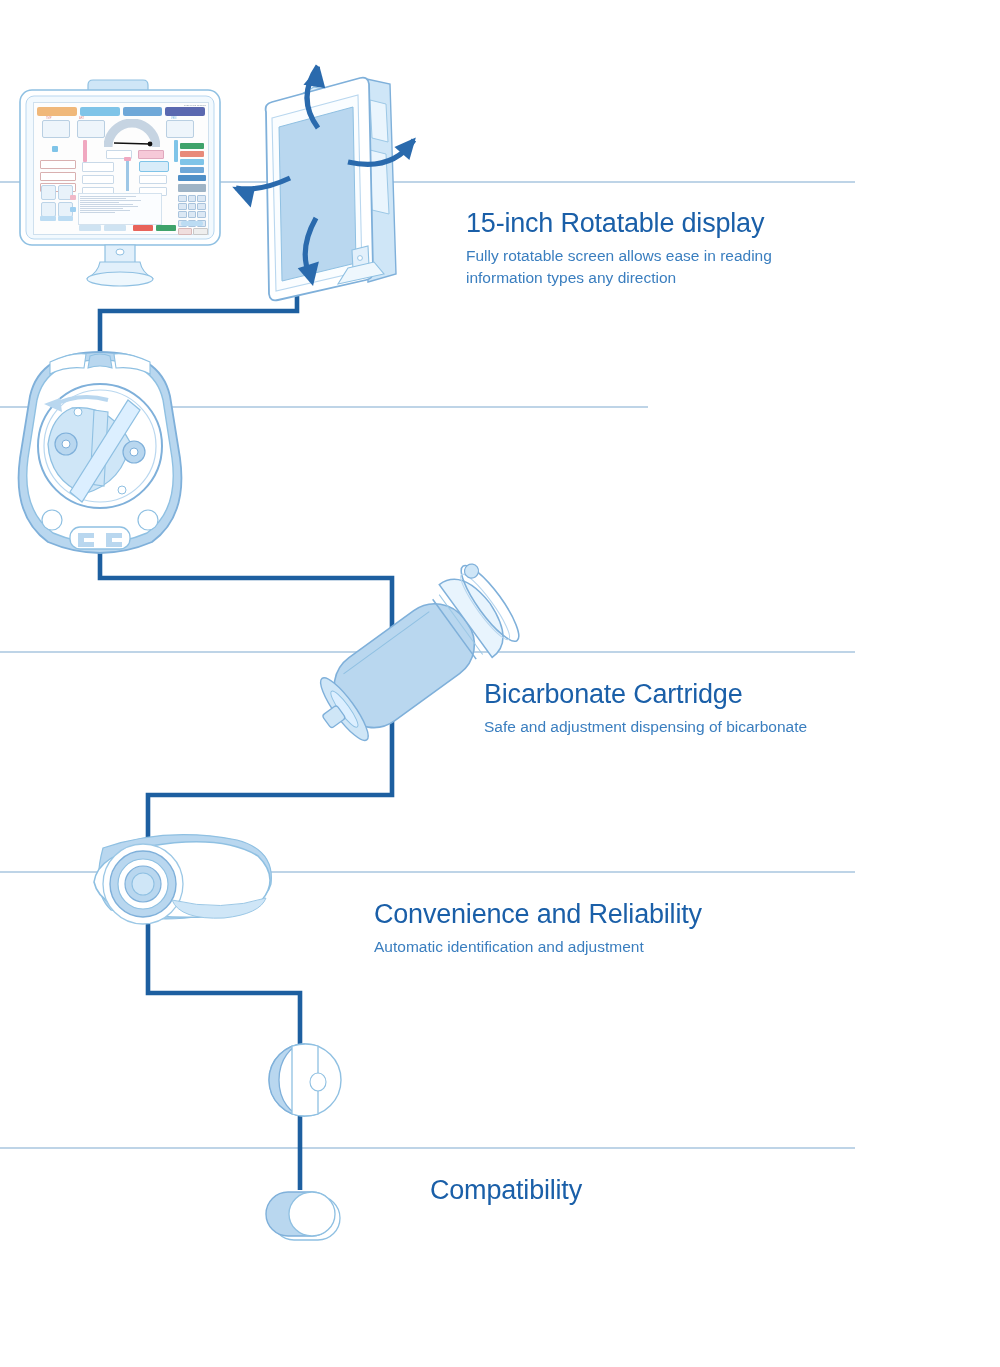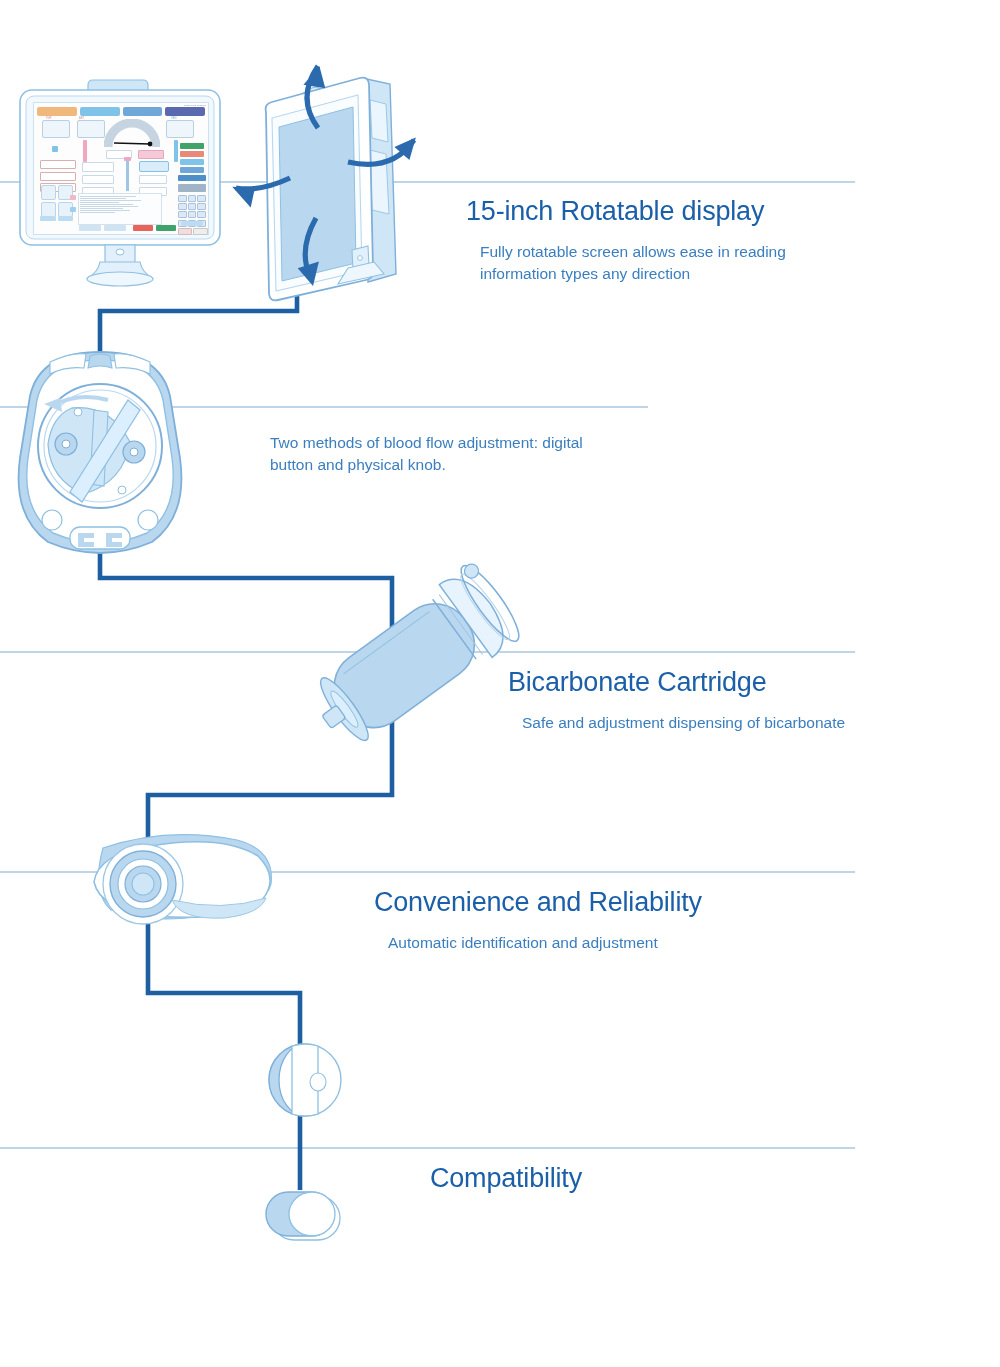--- a/index.html
+++ b/index.html
@@ -3,22 +3,22 @@
 <meta charset="utf-8">
 <style>
   html,body{margin:0;padding:0;background:#ffffff;}
   body{width:1000px;height:1367px;position:relative;overflow:hidden;
        font-family:"Liberation Sans","DejaVu Sans",sans-serif;}
   .stage{position:absolute;inset:0;}
   svg.layer{position:absolute;left:0;top:0;width:1000px;height:1367px;overflow:visible;}
 
   .feature{position:absolute;}
   .f-title{font-size:27px;color:#1a5fa8;font-weight:400;letter-spacing:-.2px;
-           line-height:1.1;margin:4px 0 6px 0;white-space:nowrap;}
-  .f-desc{font-size:15.5px;color:#3a7ebf;line-height:1.45;margin:14px;max-width:420px;}
+           line-height:1.1;margin:16px 0 6px 0;white-space:nowrap;}
+  .f-desc{font-size:15.5px;color:#3a7ebf;line-height:1.45;margin:0;max-width:420px;}
   .f-desc span{display:block;white-space:nowrap;}
 
   
   .scr{position:absolute;background:#fdfdfd;}
   .tabs{display:flex;gap:3px;}
   .tab{flex:1;height:9px;border-radius:2px;}
   .kbtn{background:#dce8f4;border:.4px solid #aac4dd;border-radius:1px;}
   .txtline{background:#c9d6e4;height:1px;}
 </style>
 </head>
@@ -283,27 +283,23 @@
 
   <div class="feature" style="left:466px;top:193px;">
     <p class="f-title">15-inch Rotatable display</p>
     <p class="f-desc">
       <span>Fully rotatable screen allows ease in reading</span>
       <span>information types any direction</span>
     </p>
   </div>
 
   <div class="feature" style="left:256px;top:418px;">
-    <p class="f-desc">
-      <span>Two methods of blood flow adjustment: digital</span>
-      <span>button and physical knob.</span>
-    </p>
-  </div>
-
-  <div class="feature" style="left:508px;top:664px;">
+  </div>
+
+  <div class="feature" style="left:484px;top:664px;">
     <p class="f-title">Bicarbonate Cartridge</p>
     <p class="f-desc">
       <span>Safe and adjustment dispensing of bicarbonate</span>
     </p>
   </div>
 
   <div class="feature" style="left:374px;top:884px;">
     <p class="f-title">Convenience and Reliability</p>
     <p class="f-desc">
       <span>Automatic identification and adjustment</span>

